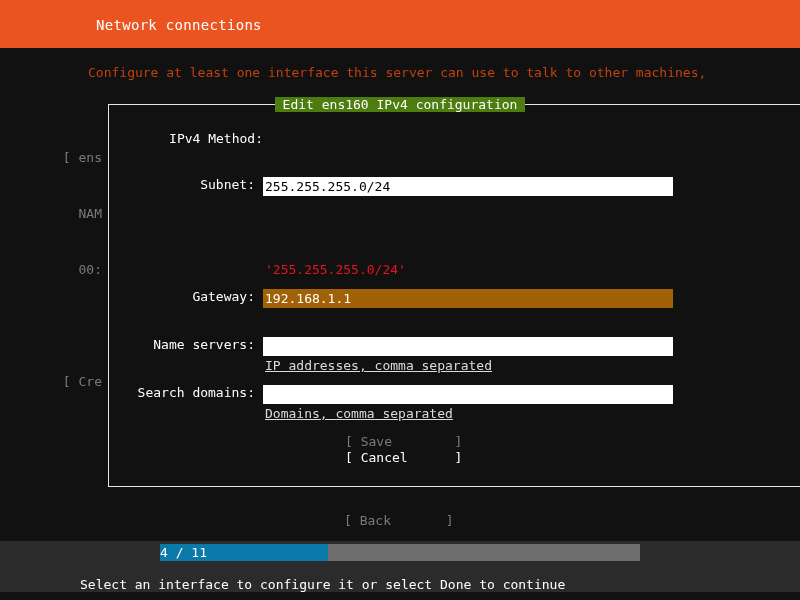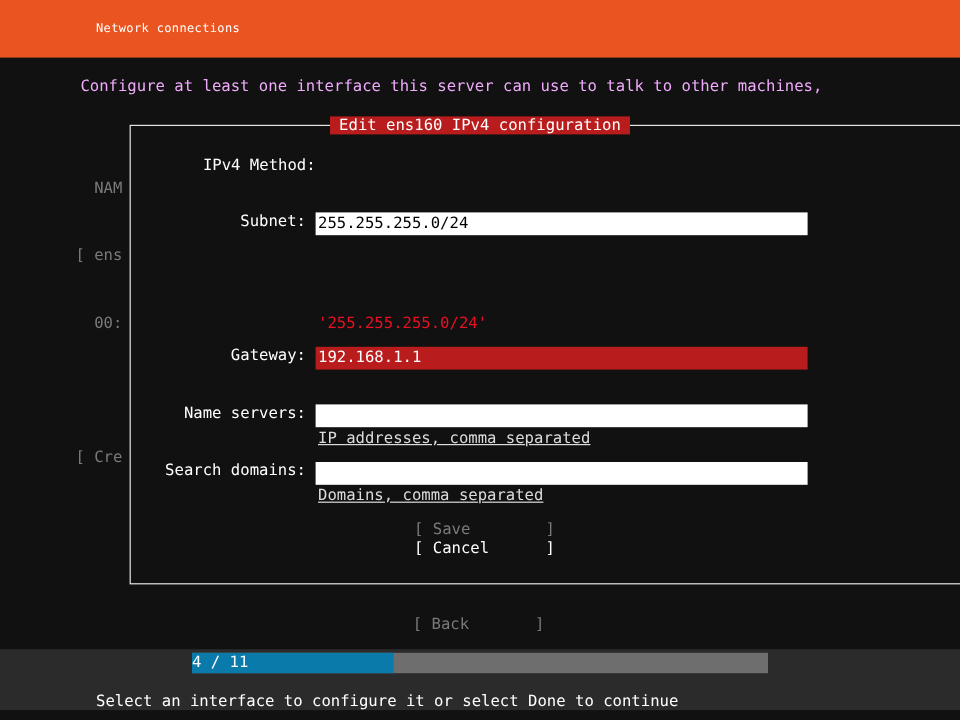--- a/index.html
+++ b/index.html
@@ -21,32 +21,32 @@
 
   
   .header-bar {
     position: absolute;
     left: 0; top: 0;
     width: 800px; height: 48px;
     background: #e95420;
   }
   .header-title {
     position: absolute;
-    left: 80px; top: 17px;
-    font-size: 10px;
+    left: 96px; top: 17px;
+    font-size: 14px;
     letter-spacing: 0.3px;
     color: #ffffff;
     white-space: pre;
   }
 
   
   .intro-line {
     position: absolute;
-    left: 67px; top: 65px;
-    color: #f0abfc;
+    left: 88px; top: 65px;
+    color: #c2410c;
     white-space: pre;
   }
 
   
   .bg-list {
     position: absolute;
     left: 0; top: 118px;
     width: 108px;
     color: #7a7a7a;
     white-space: pre;
@@ -79,21 +79,21 @@
     background: #111111;
   }
   .dialog-title {
     position: absolute;
     left: 108px; top: 97px;
     width: 584px;
     text-align: center;
     pointer-events: none;
   }
   .dialog-title .title-text {
-    background: #b91c1c;
+    background: #4d7c0f;
     padding: 0 8px;
     color: #ffffff;
     white-space: pre;
   }
 
   
   .field-row {
     position: absolute;
     left: 0;
     width: 584px;
@@ -131,21 +131,21 @@
     color: #000000;
     box-sizing: border-box;
     padding: 1px 0 0 2px;
     white-space: pre;
     overflow: hidden;
     font-family: "DejaVu Sans Mono", "Liberation Mono", monospace;
     font-size: 13px;
     line-height: 17px;
   }
   .text-input.focused {
-    background: #b91c1c;
+    background: #a16207;
     color: #ffffff;
   }
 
   .error-msg {
     position: absolute;
     left: 264px;
     color: #e81123;
     white-space: pre;
   }
   .hint-msg {
@@ -206,22 +206,22 @@
 </style>
 </head>
 <body>
 
 <div class="header-bar"></div>
 <div class="header-title">Network connections</div>
 
 <div class="intro-line">Configure at least one interface this server can use to talk to other machines,</div>
 
 <div class="bg-list">
+  <div class="bg-row">[ ens</div>
   <div class="bg-row">NAM</div>
-  <div class="bg-row">[ ens</div>
   <div class="bg-row">00:</div>
   <div class="bg-row spacer"></div>
   <div class="bg-row">[ Cre</div>
 </div>
 
 <div class="back-btn">[ Back       ]</div>
 
 <div class="dialog">
 
   <div class="field-row" style="top:26px;">

